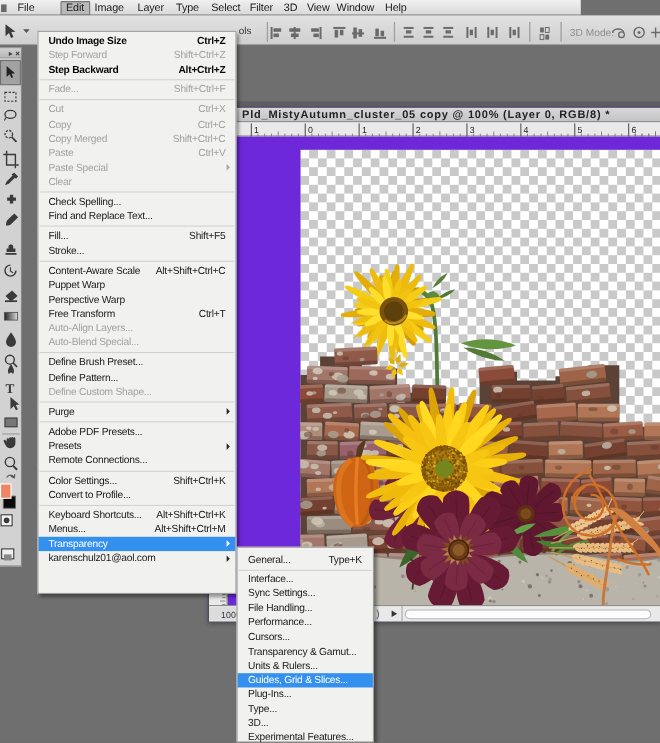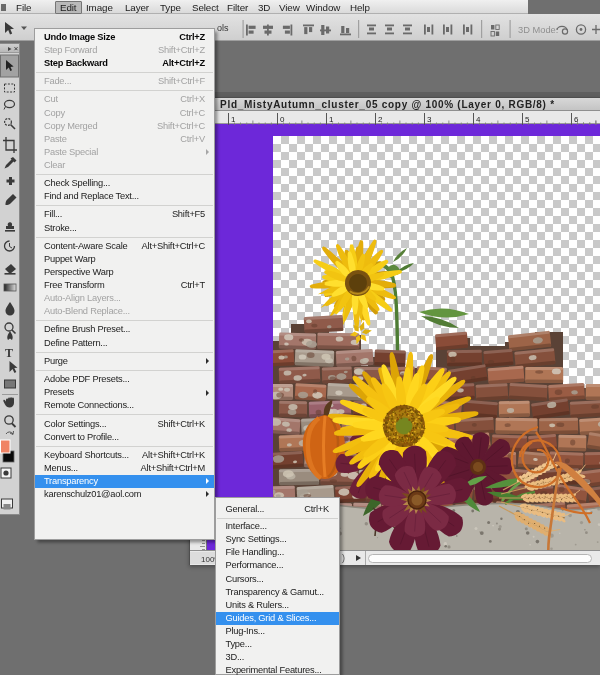--- a/index.html
+++ b/index.html
@@ -2181,28 +2181,31 @@
         <span class="lb">Perspective Warp</span>
       </div>
 <div class="mi">
         <span class="lb">Free Transform</span>
         <span class="sc">Ctrl+T</span>
       </div>
 <div class="mi dis">
         <span class="lb">Auto-Align Layers...</span>
       </div>
 <div class="mi dis">
-        <span class="lb">Auto-Blend Replace...</span>
+        <span class="lb">Auto-Blend Special...</span>
       </div>
 <div class="msep"></div>
 <div class="mi">
         <span class="lb">Define Brush Preset...</span>
       </div>
 <div class="mi">
         <span class="lb">Define Pattern...</span>
+      </div>
+<div class="mi dis">
+        <span class="lb">Define Custom Shape...</span>
       </div>
 <div class="msep"></div>
 <div class="mi">
         <span class="lb">Purge</span>
         <span class="arr"></span>
       </div>
 <div class="msep"></div>
 <div class="mi">
         <span class="lb">Adobe PDF Presets...</span>
       </div>
@@ -2235,21 +2238,21 @@
         <span class="arr"></span>
       </div>
 <div class="mi">
         <span class="lb">karenschulz01@aol.com</span>
         <span class="arr"></span>
       </div>
     </div>
     <div class="menu" id="submenu">
       <div class="mi">
         <span class="lb">General...</span>
-        <span class="sc">Ctrl+K</span>
+        <span class="sc">Type+K</span>
       </div>
 <div class="msep"></div>
 <div class="mi">
         <span class="lb">Interface...</span>
       </div>
 <div class="mi">
         <span class="lb">Sync Settings...</span>
       </div>
 <div class="mi">
         <span class="lb">File Handling...</span>

